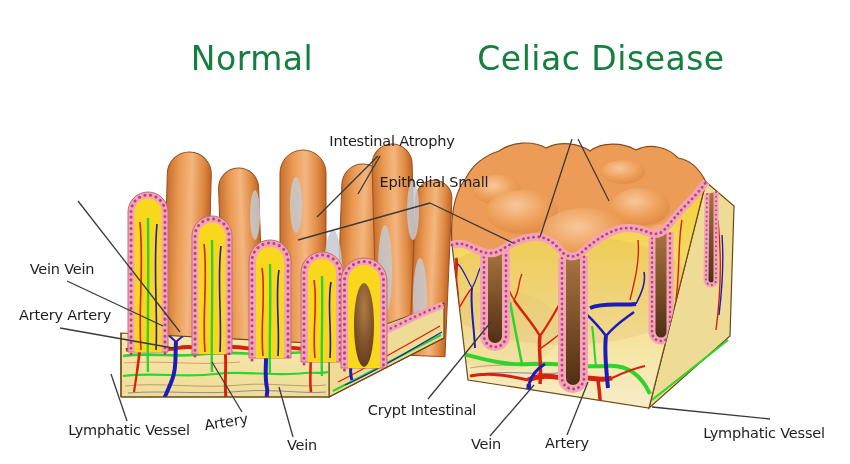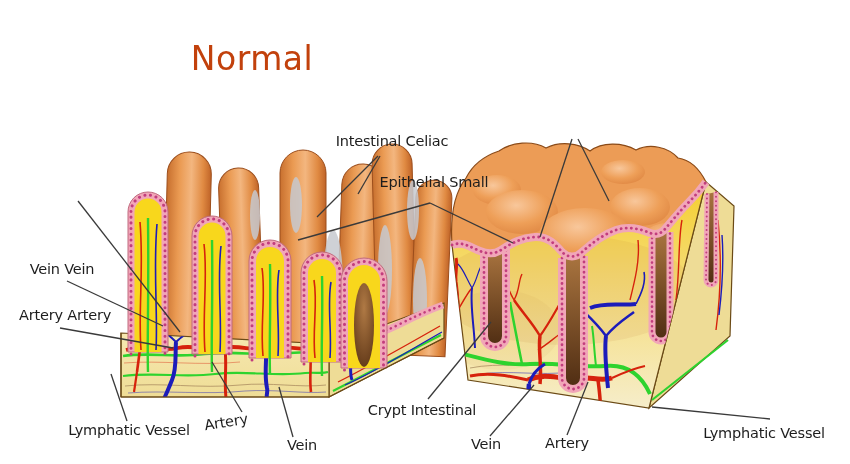--- a/index.html
+++ b/index.html
@@ -1,19 +1,19 @@
 <!DOCTYPE html>
 <html><head>
 <meta charset="utf-8">
 <style>
   html,body{margin:0;padding:0;background:#fff;}
   #stage{position:relative;width:850px;height:464px;background:#ffffff;overflow:hidden;
          font-family:"DejaVu Sans","Liberation Sans",sans-serif;}
   #art{position:absolute;left:0;top:0;}
-  .title{position:absolute;transform:translateX(-50%);font-size:33px;color:#c2410c;
+  .title{position:absolute;transform:translateX(-50%);font-size:33px;color:#15803d;
          white-space:nowrap;letter-spacing:0.5px;}
   .lbl{position:absolute;transform:translateX(-50%);font-size:14.5px;letter-spacing:-0.2px;
        color:#1d1d1d;white-space:nowrap;}
   .lbl.tilt{transform:translateX(-50%) rotate(-9deg);}
 </style>
 </head>
 <body>
 
 <div id="stage">
 
@@ -246,22 +246,23 @@
     <path d="M572,139 L540,237"></path>
     <path d="M578,139 L609,201"></path>
     <path d="M428,399 L491,322"></path>
     <path d="M490,436 L534,385"></path>
     <path d="M567,435 L588,382"></path>
     <path d="M770,419 L652,407"></path>
   </g>
 </svg>
 
   <div class="title" style="left:252px;top:39px">Normal</div>
-
-  <div class="lbl" style="left:392px;top:133px">Intestinal Celiac</div>
+  <div class="title" style="left:601px;top:39px">Celiac Disease</div>
+
+  <div class="lbl" style="left:392px;top:133px">Intestinal Atrophy</div>
   <div class="lbl" style="left:434px;top:174px">Epithelial Small</div>
   <div class="lbl" style="left:62px;top:261px">Vein Vein</div>
   <div class="lbl" style="left:65px;top:307px">Artery Artery</div>
   <div class="lbl" style="left:129px;top:422px">Lymphatic Vessel</div>
   <div class="lbl tilt" style="left:226px;top:414px">Artery</div>
   <div class="lbl" style="left:302px;top:437px">Vein</div>
   <div class="lbl" style="left:422px;top:402px">Crypt Intestinal</div>
   <div class="lbl" style="left:486px;top:436px">Vein</div>
   <div class="lbl" style="left:567px;top:435px">Artery</div>
   <div class="lbl" style="left:764px;top:425px">Lymphatic Vessel</div>

